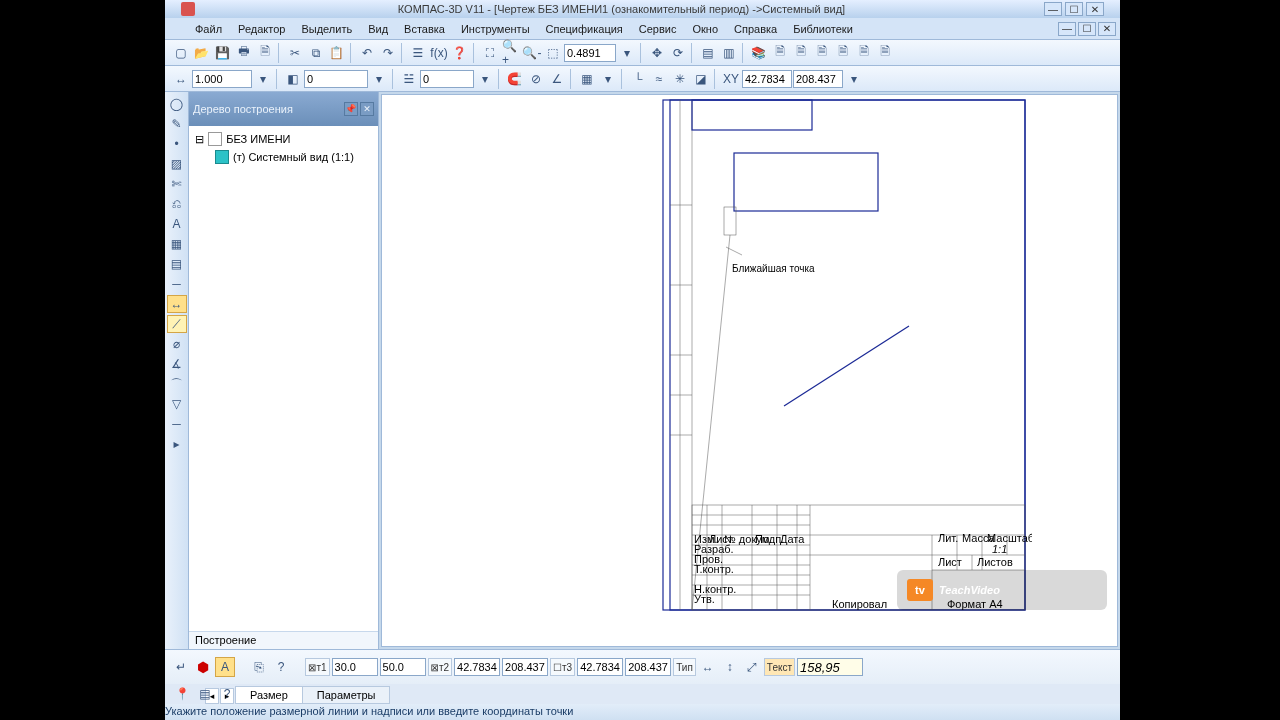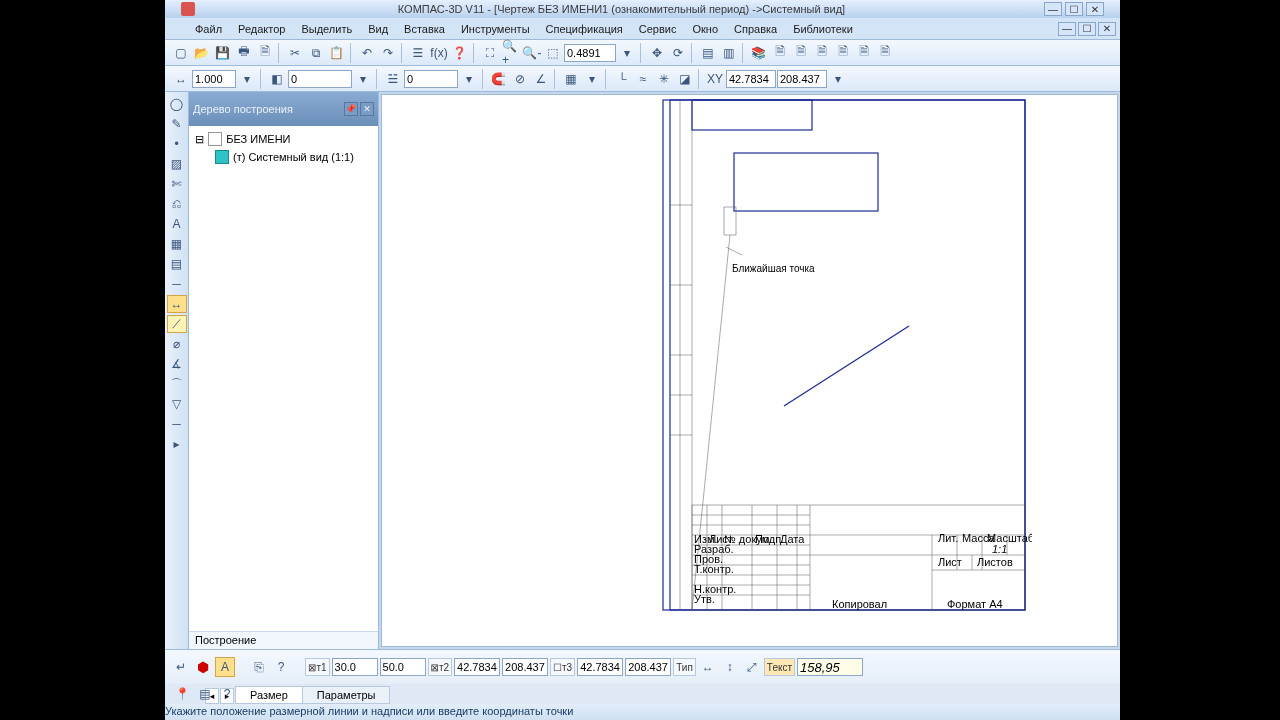--- a/index.html
+++ b/index.html
@@ -119,21 +119,21 @@
     <div class="tbtn">🗎</div>
     <div class="tbtn">🗎</div>
     <div class="tbtn">🗎</div>
     <div class="tbtn">🗎</div>
     <div class="tbtn">🗎</div>
     <div class="tbtn">🗎</div>
   </div>
 
   <div class="toolbar">
     <div class="tbtn">↔</div>
-    <input class="tinput" style="width: 44px;" value="1.000">
+    <input class="tinput" style="width: 60px;" value="1.000">
     <div class="tbtn">▾</div>
     <div class="tsep"></div>
     <div class="tbtn">◧</div>
     <input class="tinput" style="width: 64px;" value="0">
     <div class="tbtn">▾</div>
     <div class="tsep"></div>
     <div class="tbtn">☱</div>
     <input class="tinput" style="width: 54px;" value="0">
     <div class="tbtn">▾</div>
     <div class="tsep"></div>
@@ -271,20 +271,24 @@
         <text x="93" y="448" font-size="5" fill="#000">Подп.</text>
         <text x="118" y="448" font-size="5" fill="#000">Дата</text>
         <text x="32" y="458" font-size="5" fill="#000">Разраб.</text>
         <text x="32" y="468" font-size="5" fill="#000">Пров.</text>
         <text x="32" y="478" font-size="5" fill="#000">Т.контр.</text>
         <text x="32" y="498" font-size="5" fill="#000">Н.контр.</text>
         <text x="32" y="508" font-size="5" fill="#000">Утв.</text>
       </svg>
       <div class="hint">Ближайшая точка</div>
 
+      <div class="teachvideo">
+        <div class="tv">tv</div>
+        <span>TeachVideo</span>
+      </div>
     </div>
   </div>
 
   <div class="bottom-panel">
     <div class="prop-row">
       <div class="tbtn mini">↵</div>
       <div class="tbtn mini stop-icon">⬢</div>
       <div class="tbtn mini" style="background:#ffe08a;border:1px solid #d4a546">A</div>
       <div style="width:10px"></div>
       <div class="tbtn mini">⎘</div>

